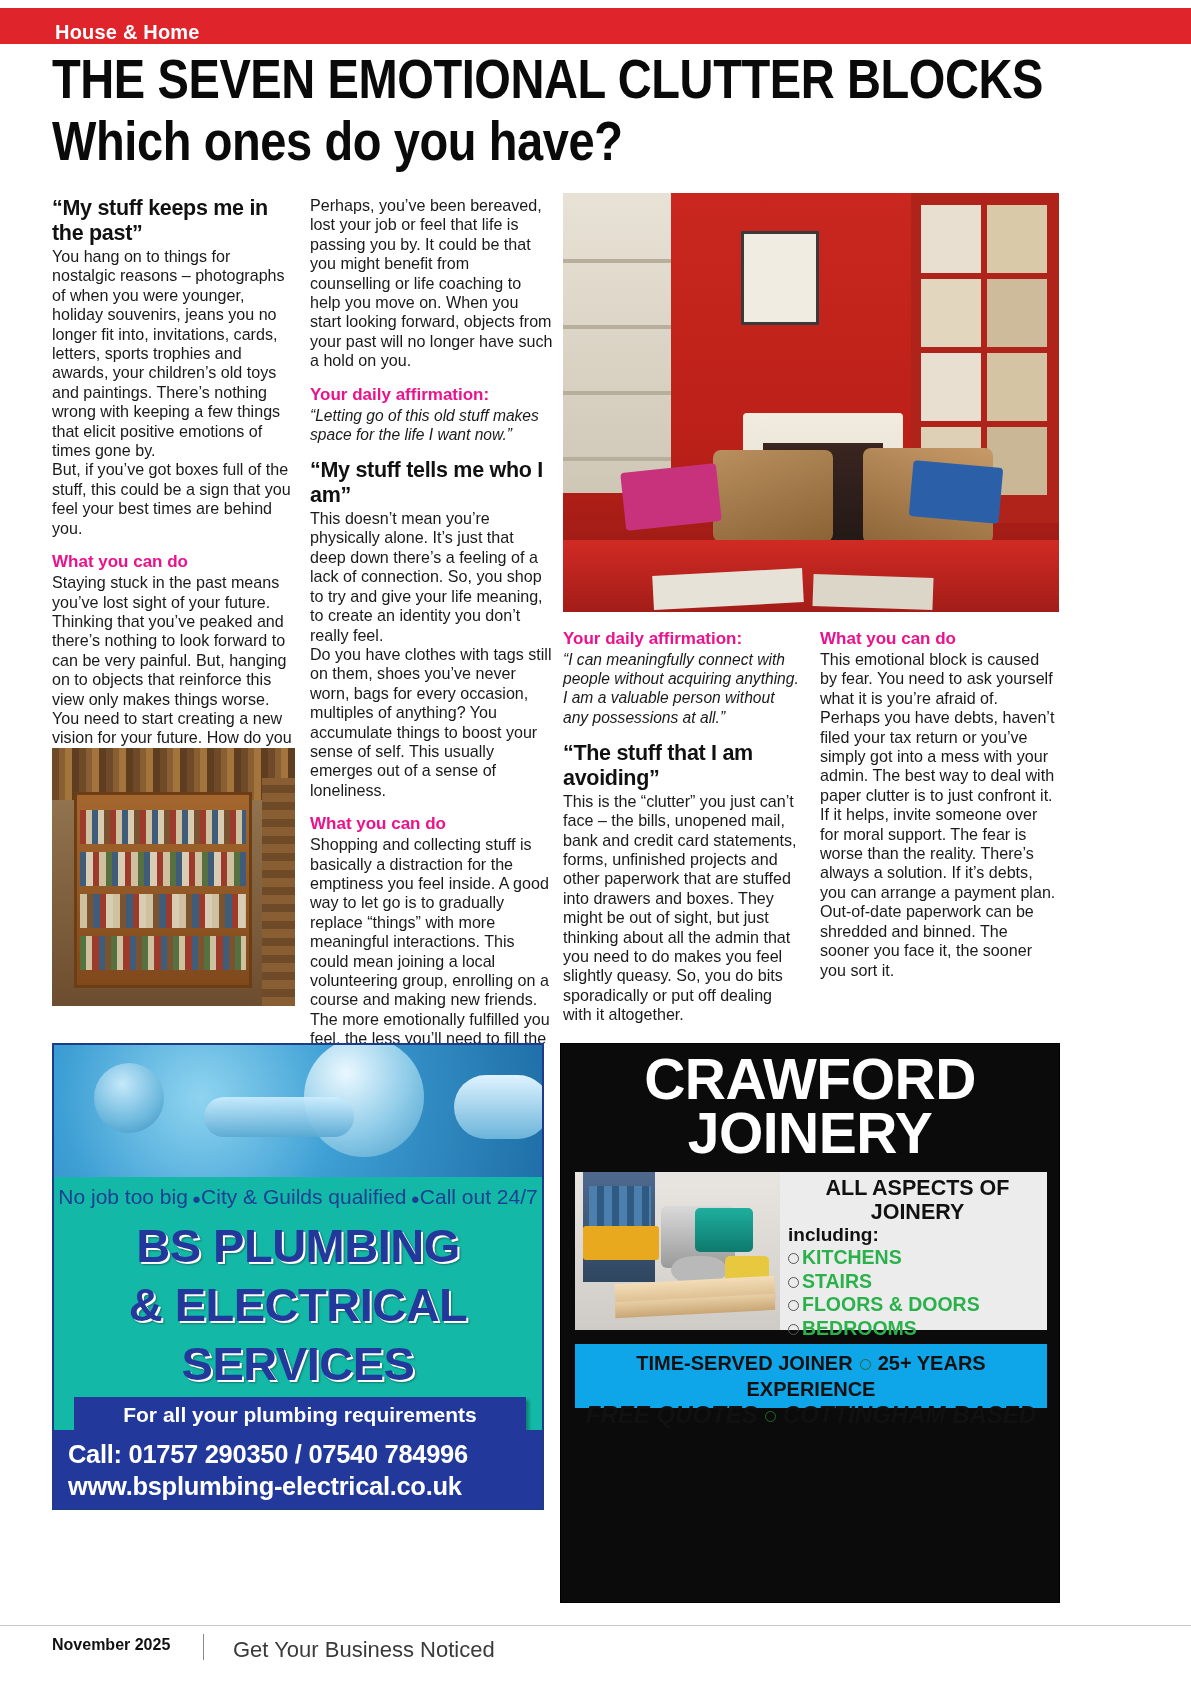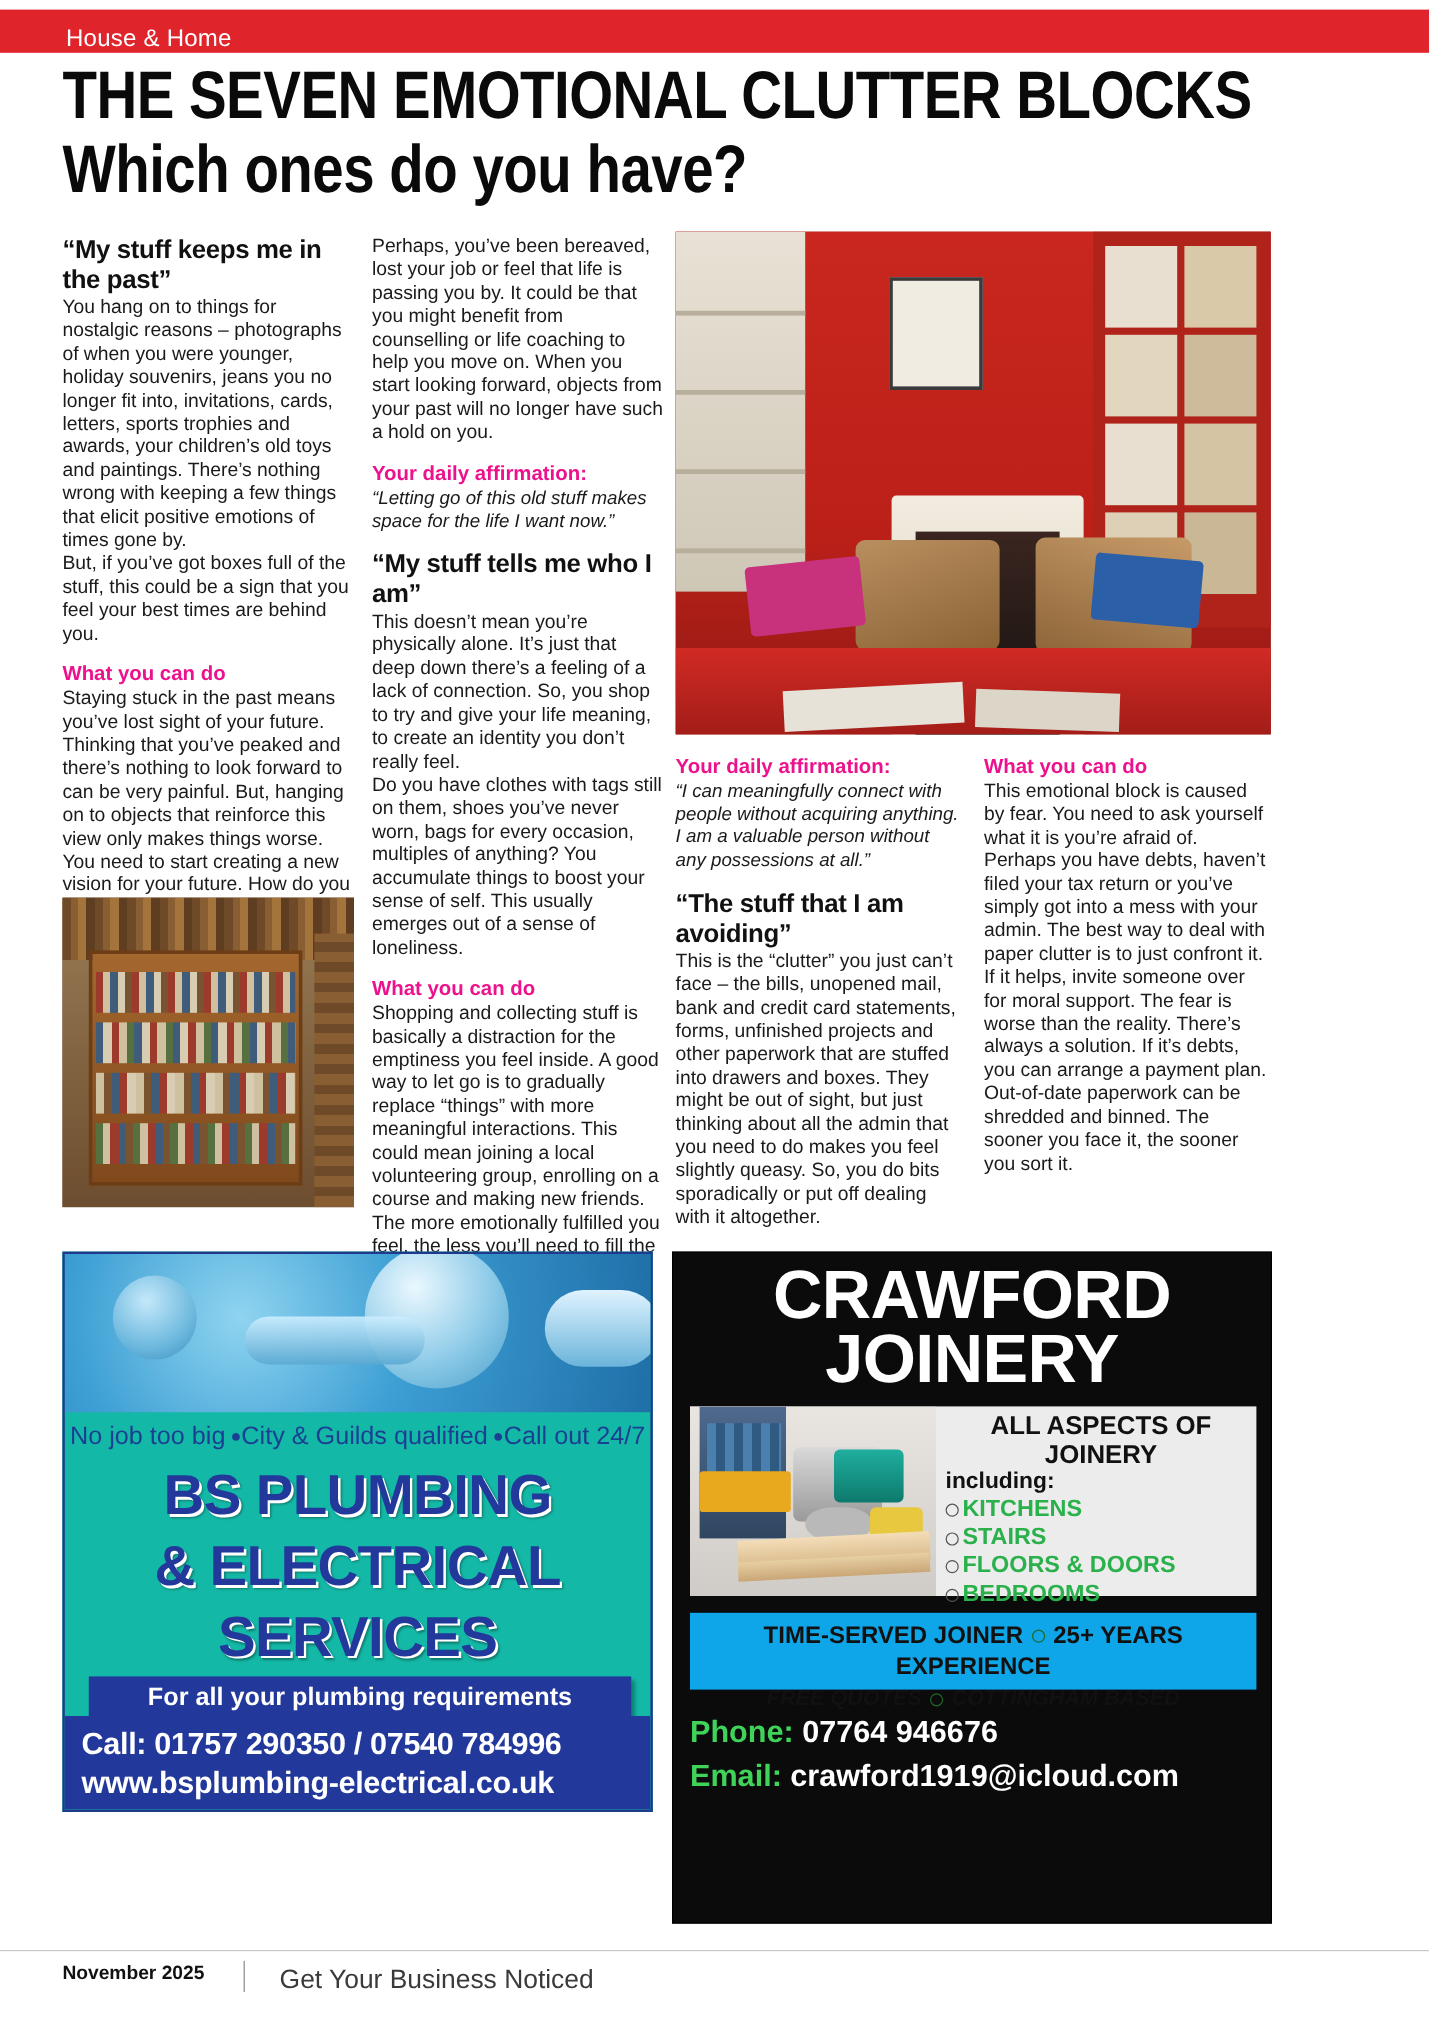--- a/index.html
+++ b/index.html
@@ -12,21 +12,21 @@
   }
   .page { position: relative; width: 1191px; height: 1684px; background: #fff; }
 
   
   .topbar {
     position: absolute; left: 0; top: 8px; width: 1191px; height: 36px;
     background: #e0242c;
   }
   .topbar-label {
     position: absolute; left: 55px; top: 13px;
-    color: #fff; font-size: 20px; font-weight: normal;
+    color: #fff; font-size: 20px; font-weight: bold;
     letter-spacing: .2px;
   }
 
   
   .headline1 {
     position: absolute; left: 52px; top: 50px;
     font-family: "Liberation Sans", sans-serif;
     font-weight: bold; font-size: 56px; line-height: 58px;
     color: #0a0a0a; letter-spacing: -0.5px;
     transform: scaleX(0.84); transform-origin: left top;
@@ -179,21 +179,21 @@
   }
   .cj-green {
     position: absolute; left: 14px; top: 300px;
     width: 472px; height: 64px; background: #0ea5e9;
     padding-top: 6px;
   }
   .cj-green .l1 {
     text-align: center; font-weight: bold; font-size: 20px; color: #111; line-height: 26px;
   }
   .cj-green .l2 {
-    text-align: center; font-weight: bold; font-style: italic; font-size: 18px; color: #111; line-height: 26px;
+    text-align: center; font-weight: bold; font-style: italic; font-size: 24px; color: #111; line-height: 26px;
   }
   .cj-green .ring {
     display: inline-block; width: 11px; height: 11px;
     border: 1.5px solid #1d6b2a; border-radius: 50%;
     vertical-align: middle; margin: 0 7px;
   }
   .cj-contact {
     position: absolute; left: 14px; top: 382px; width: 472px;
   }
   .cj-contact div {
@@ -393,30 +393,20 @@
 
     <div class="cj-green">
       <div class="l1">
         <span>TIME-SERVED JOINER</span><span class="ring"></span><span>25+ YEARS EXPERIENCE</span>
       </div>
       <div class="l2">
         <span>FREE QUOTES</span><span class="ring"></span><span>COTTINGHAM BASED</span>
       </div>
     </div>
 
-    <div class="cj-contact">
-      <div>
-        <span class="lbl">Phone:</span>
-        <span>07764 946676</span>
-      </div>
-      <div>
-        <span class="lbl">Email:</span>
-        <span>crawford1919@icloud.com</span>
-      </div>
-    </div>
   </div>
 
   <div class="footer-rule"></div>
   <div class="footer-date">November 2025</div>
   <div class="footer-div"></div>
   <div class="footer-tag">Get Your Business Noticed</div>
 
 </div>
 
 </body></html>

